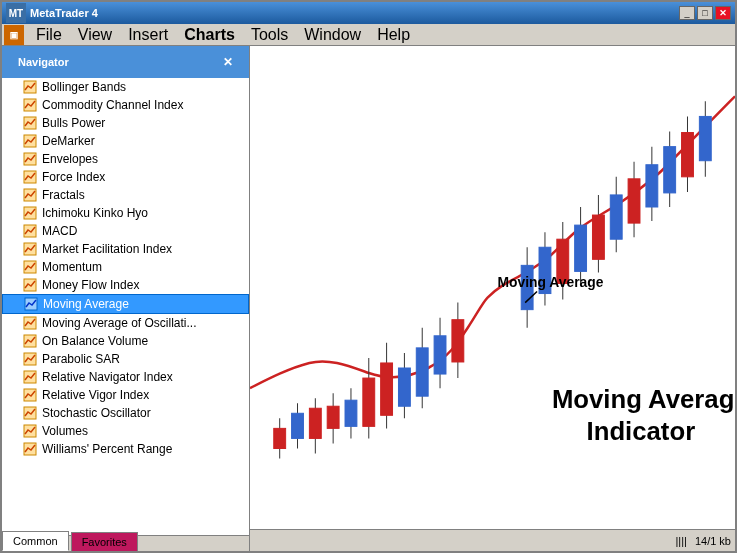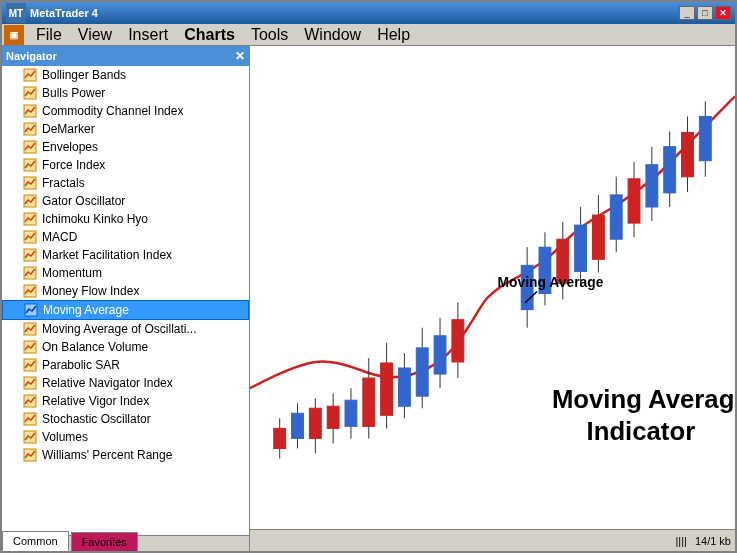--- a/index.html
+++ b/index.html
@@ -90,26 +90,26 @@
     
     .navigator {
       width: 248px;
       background: #f0f0f0;
       border-right: 1px solid #808080;
       display: flex;
       flex-direction: column;
       flex-shrink: 0;
     }
     .navigator-header {
-      height: 20px;
+      height: 32px;
       background: #4a90d9;
       display: flex;
       align-items: center;
       justify-content: space-between;
-      padding: 0 4px;
+      padding: 0 16px;
       color: white;
       font-size: 11px;
       font-weight: bold;
       flex-shrink: 0;
       text-align: center;
     }
     .navigator-header .close-x {
       cursor: pointer;
       font-size: 12px;
       font-weight: bold;
@@ -258,38 +258,38 @@
             </span>
             <span>Bollinger Bands</span>
           </div>
           <div class="nav-item">
             <span class="nav-icon">
               <svg viewBox="0 0 14 14" fill="none" xmlns="http://www.w3.org/2000/svg">
       <rect x="1" y="1" width="12" height="12" fill="#ffe0a0" stroke="#cc8800" stroke-width="1"></rect>
       <polyline points="2,10 5,6 8,8 12,3" stroke="#cc4400" stroke-width="1.5" fill="none"></polyline>
     </svg>
             </span>
+            <span>Commodity Channel Index</span>
+          </div>
+          <div class="nav-item">
+            <span class="nav-icon">
+              <svg viewBox="0 0 14 14" fill="none" xmlns="http://www.w3.org/2000/svg">
+      <rect x="1" y="1" width="12" height="12" fill="#ffe0a0" stroke="#cc8800" stroke-width="1"></rect>
+      <polyline points="2,10 5,6 8,8 12,3" stroke="#cc4400" stroke-width="1.5" fill="none"></polyline>
+    </svg>
+            </span>
             <span>Bulls Power</span>
           </div>
           <div class="nav-item">
             <span class="nav-icon">
               <svg viewBox="0 0 14 14" fill="none" xmlns="http://www.w3.org/2000/svg">
       <rect x="1" y="1" width="12" height="12" fill="#ffe0a0" stroke="#cc8800" stroke-width="1"></rect>
       <polyline points="2,10 5,6 8,8 12,3" stroke="#cc4400" stroke-width="1.5" fill="none"></polyline>
     </svg>
             </span>
-            <span>Commodity Channel Index</span>
-          </div>
-          <div class="nav-item">
-            <span class="nav-icon">
-              <svg viewBox="0 0 14 14" fill="none" xmlns="http://www.w3.org/2000/svg">
-      <rect x="1" y="1" width="12" height="12" fill="#ffe0a0" stroke="#cc8800" stroke-width="1"></rect>
-      <polyline points="2,10 5,6 8,8 12,3" stroke="#cc4400" stroke-width="1.5" fill="none"></polyline>
-    </svg>
-            </span>
             <span>DeMarker</span>
           </div>
           <div class="nav-item">
             <span class="nav-icon">
               <svg viewBox="0 0 14 14" fill="none" xmlns="http://www.w3.org/2000/svg">
       <rect x="1" y="1" width="12" height="12" fill="#ffe0a0" stroke="#cc8800" stroke-width="1"></rect>
       <polyline points="2,10 5,6 8,8 12,3" stroke="#cc4400" stroke-width="1.5" fill="none"></polyline>
     </svg>
             </span>
             <span>Envelopes</span>
@@ -304,29 +304,20 @@
             <span>Force Index</span>
           </div>
           <div class="nav-item">
             <span class="nav-icon">
               <svg viewBox="0 0 14 14" fill="none" xmlns="http://www.w3.org/2000/svg">
       <rect x="1" y="1" width="12" height="12" fill="#ffe0a0" stroke="#cc8800" stroke-width="1"></rect>
       <polyline points="2,10 5,6 8,8 12,3" stroke="#cc4400" stroke-width="1.5" fill="none"></polyline>
     </svg>
             </span>
             <span>Fractals</span>
-          </div>
-          <div class="nav-item">
-            <span class="nav-icon">
-              <svg viewBox="0 0 14 14" fill="none" xmlns="http://www.w3.org/2000/svg">
-      <rect x="1" y="1" width="12" height="12" fill="#ffe0a0" stroke="#cc8800" stroke-width="1"></rect>
-      <polyline points="2,10 5,6 8,8 12,3" stroke="#cc4400" stroke-width="1.5" fill="none"></polyline>
-    </svg>
-            </span>
-            <span>Gator Oscillator</span>
           </div>
           <div class="nav-item">
             <span class="nav-icon">
               <svg viewBox="0 0 14 14" fill="none" xmlns="http://www.w3.org/2000/svg">
       <rect x="1" y="1" width="12" height="12" fill="#ffe0a0" stroke="#cc8800" stroke-width="1"></rect>
       <polyline points="2,10 5,6 8,8 12,3" stroke="#cc4400" stroke-width="1.5" fill="none"></polyline>
     </svg>
             </span>
             <span>Ichimoku Kinko Hyo</span>
           </div>

